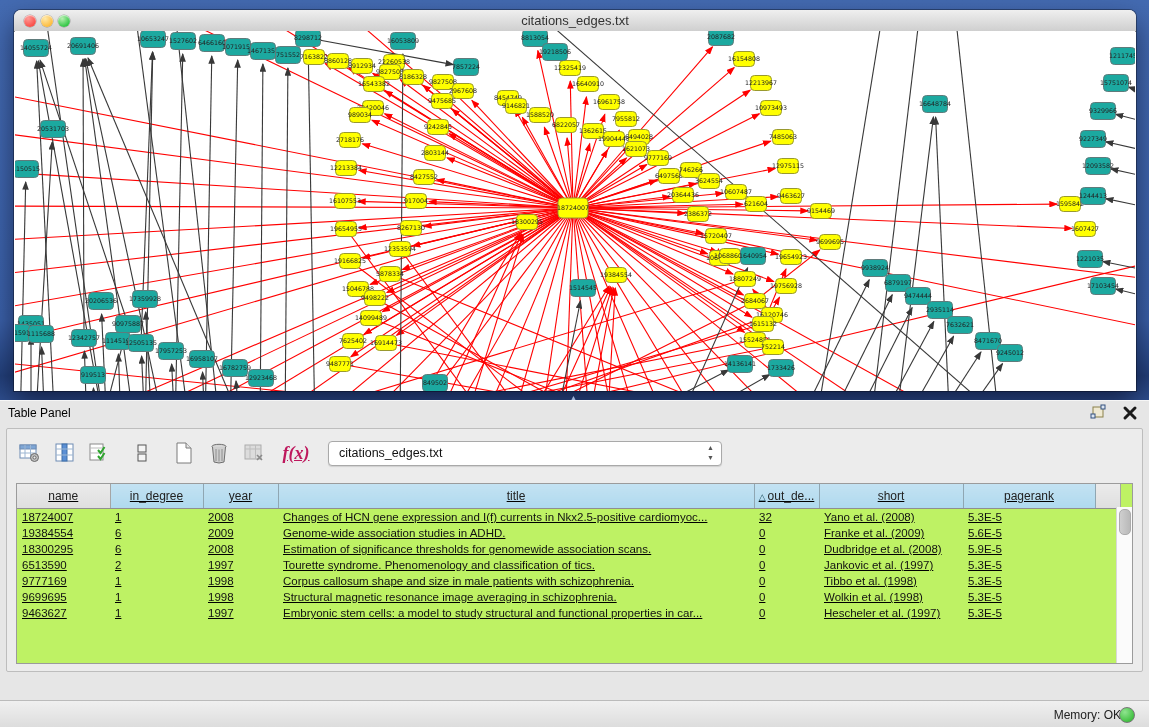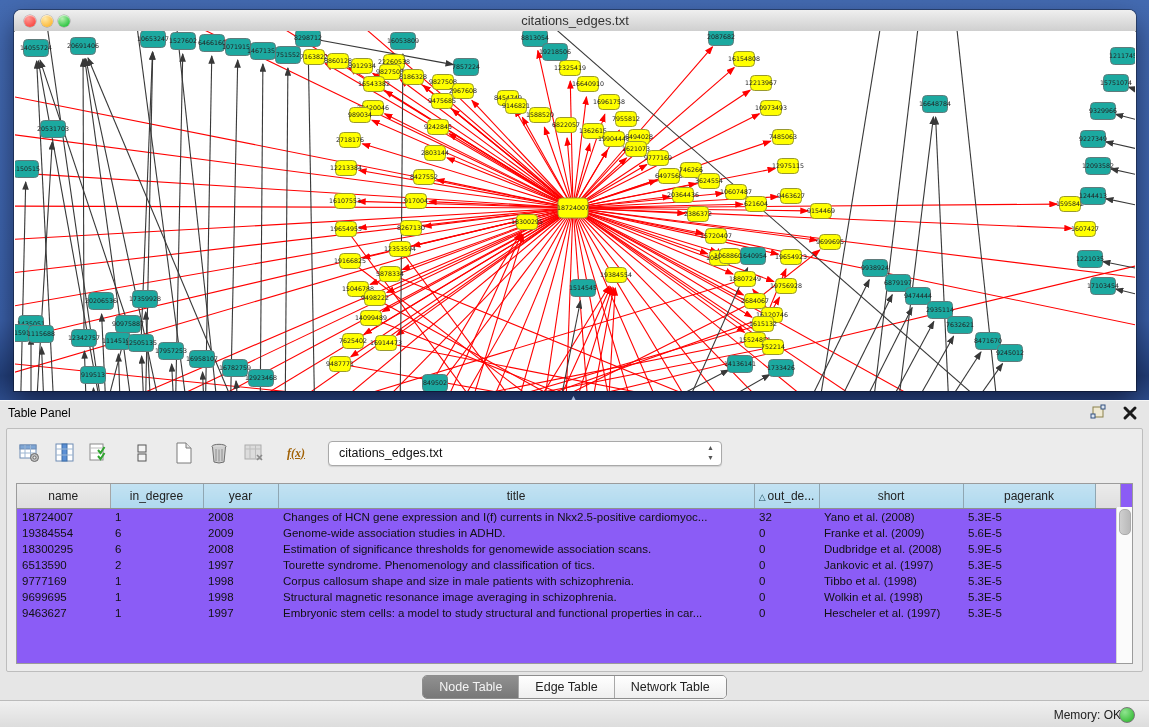--- a/index.html
+++ b/index.html
@@ -32,30 +32,30 @@
   .panel-header .ph-title{position:absolute;left:8px;top:5px;font-size:12px;color:#000000;}
   .ph-icons{position:absolute;right:10px;top:3px;display:flex;gap:14px;align-items:center;}
   .ph-icons .icon-btn{width:18px;height:18px;cursor:default;}
   .panel-body{position:absolute;left:6px;right:6px;top:27px;bottom:29px;
     background:#ECECEC;border:1px solid #BDBDBD;border-radius:2px;}
   .toolbar{position:absolute;left:0;right:0;top:0;height:48px;display:flex;align-items:center;}
   .tb-btn{margin-left:11px;width:24px;height:24px;display:flex;align-items:center;
     justify-content:center;border-radius:3px;}
   .tb-btn.gap{margin-left:18px;}
   .fx{font-family:"Liberation Serif",serif;font-style:italic;font-weight:bold;
-    font-size:12px;color:#a16207;text-decoration:underline;}
+    font-size:18px;color:#be185d;text-decoration:underline;}
   .dropdown{margin-left:20px;width:392px;height:23px;background:#fff;
     border:1px solid #A9A9A9;border-radius:4px;position:relative;
     box-shadow:0 1px 1px rgba(0,0,0,.12);}
   .dropdown .dd-text{position:absolute;left:10px;top:4px;font-size:12.5px;color:#111;}
   .dropdown .dd-arrows{position:absolute;right:7px;top:1px;font-size:7px;color:#555;
     line-height:10px;text-align:center;}
 
   .grid-wrap{position:absolute;left:9px;right:9px;top:54px;bottom:7px;
-    background:#8b5cf6;border:1px solid #9B9B9B;overflow:hidden;}
+    background:#bef264;border:1px solid #9B9B9B;overflow:hidden;text-decoration:underline;}
   table.grid{border-collapse:collapse;table-layout:fixed;width:1103px;font-size:11.5px;color:#111;}
   table.grid th{height:22px;font-weight:normal;font-size:12px;color:#222;
     background:linear-gradient(#C3E2F2,#AFD9EE);border-right:1px solid #8FA6B2;
     border-bottom:1px solid #8F8F8F;overflow:hidden;white-space:nowrap;}
   table.grid th.plain{background:linear-gradient(#EBEBEB,#DFDFDF);border-right:1px solid #A5A5A5;}
   table.grid td{height:16px;padding:0 0 0 5px;overflow:hidden;white-space:nowrap;
     text-overflow:clip;}
   .sort-tri{font-size:9px;color:#1A4A5A;margin-right:2px;}
   .vscroll{position:absolute;right:0;top:23px;bottom:0;width:15px;background:#FBFBFB;
     border-left:1px solid #D8D8D8;}
@@ -981,25 +981,18 @@
               <td></td>
             </tr>
           </tbody>
       </table>
       <div class="vscroll">
         <div class="vthumb"></div>
       </div>
     </div>
   </div>
 
-  <div class="tabbar">
-    <div class="segmented" id="seg-tabs">
-        <div class="seg active">Node Table</div>
-        <div class="seg">Edge Table</div>
-        <div class="seg">Network Table</div>
-      </div>
-  </div>
 </div>
 
 <div class="statusbar">
   <span class="mem-label">Memory: OK</span>
   <span class="mem-dot"></span>
 </div>
 
 </body></html>

